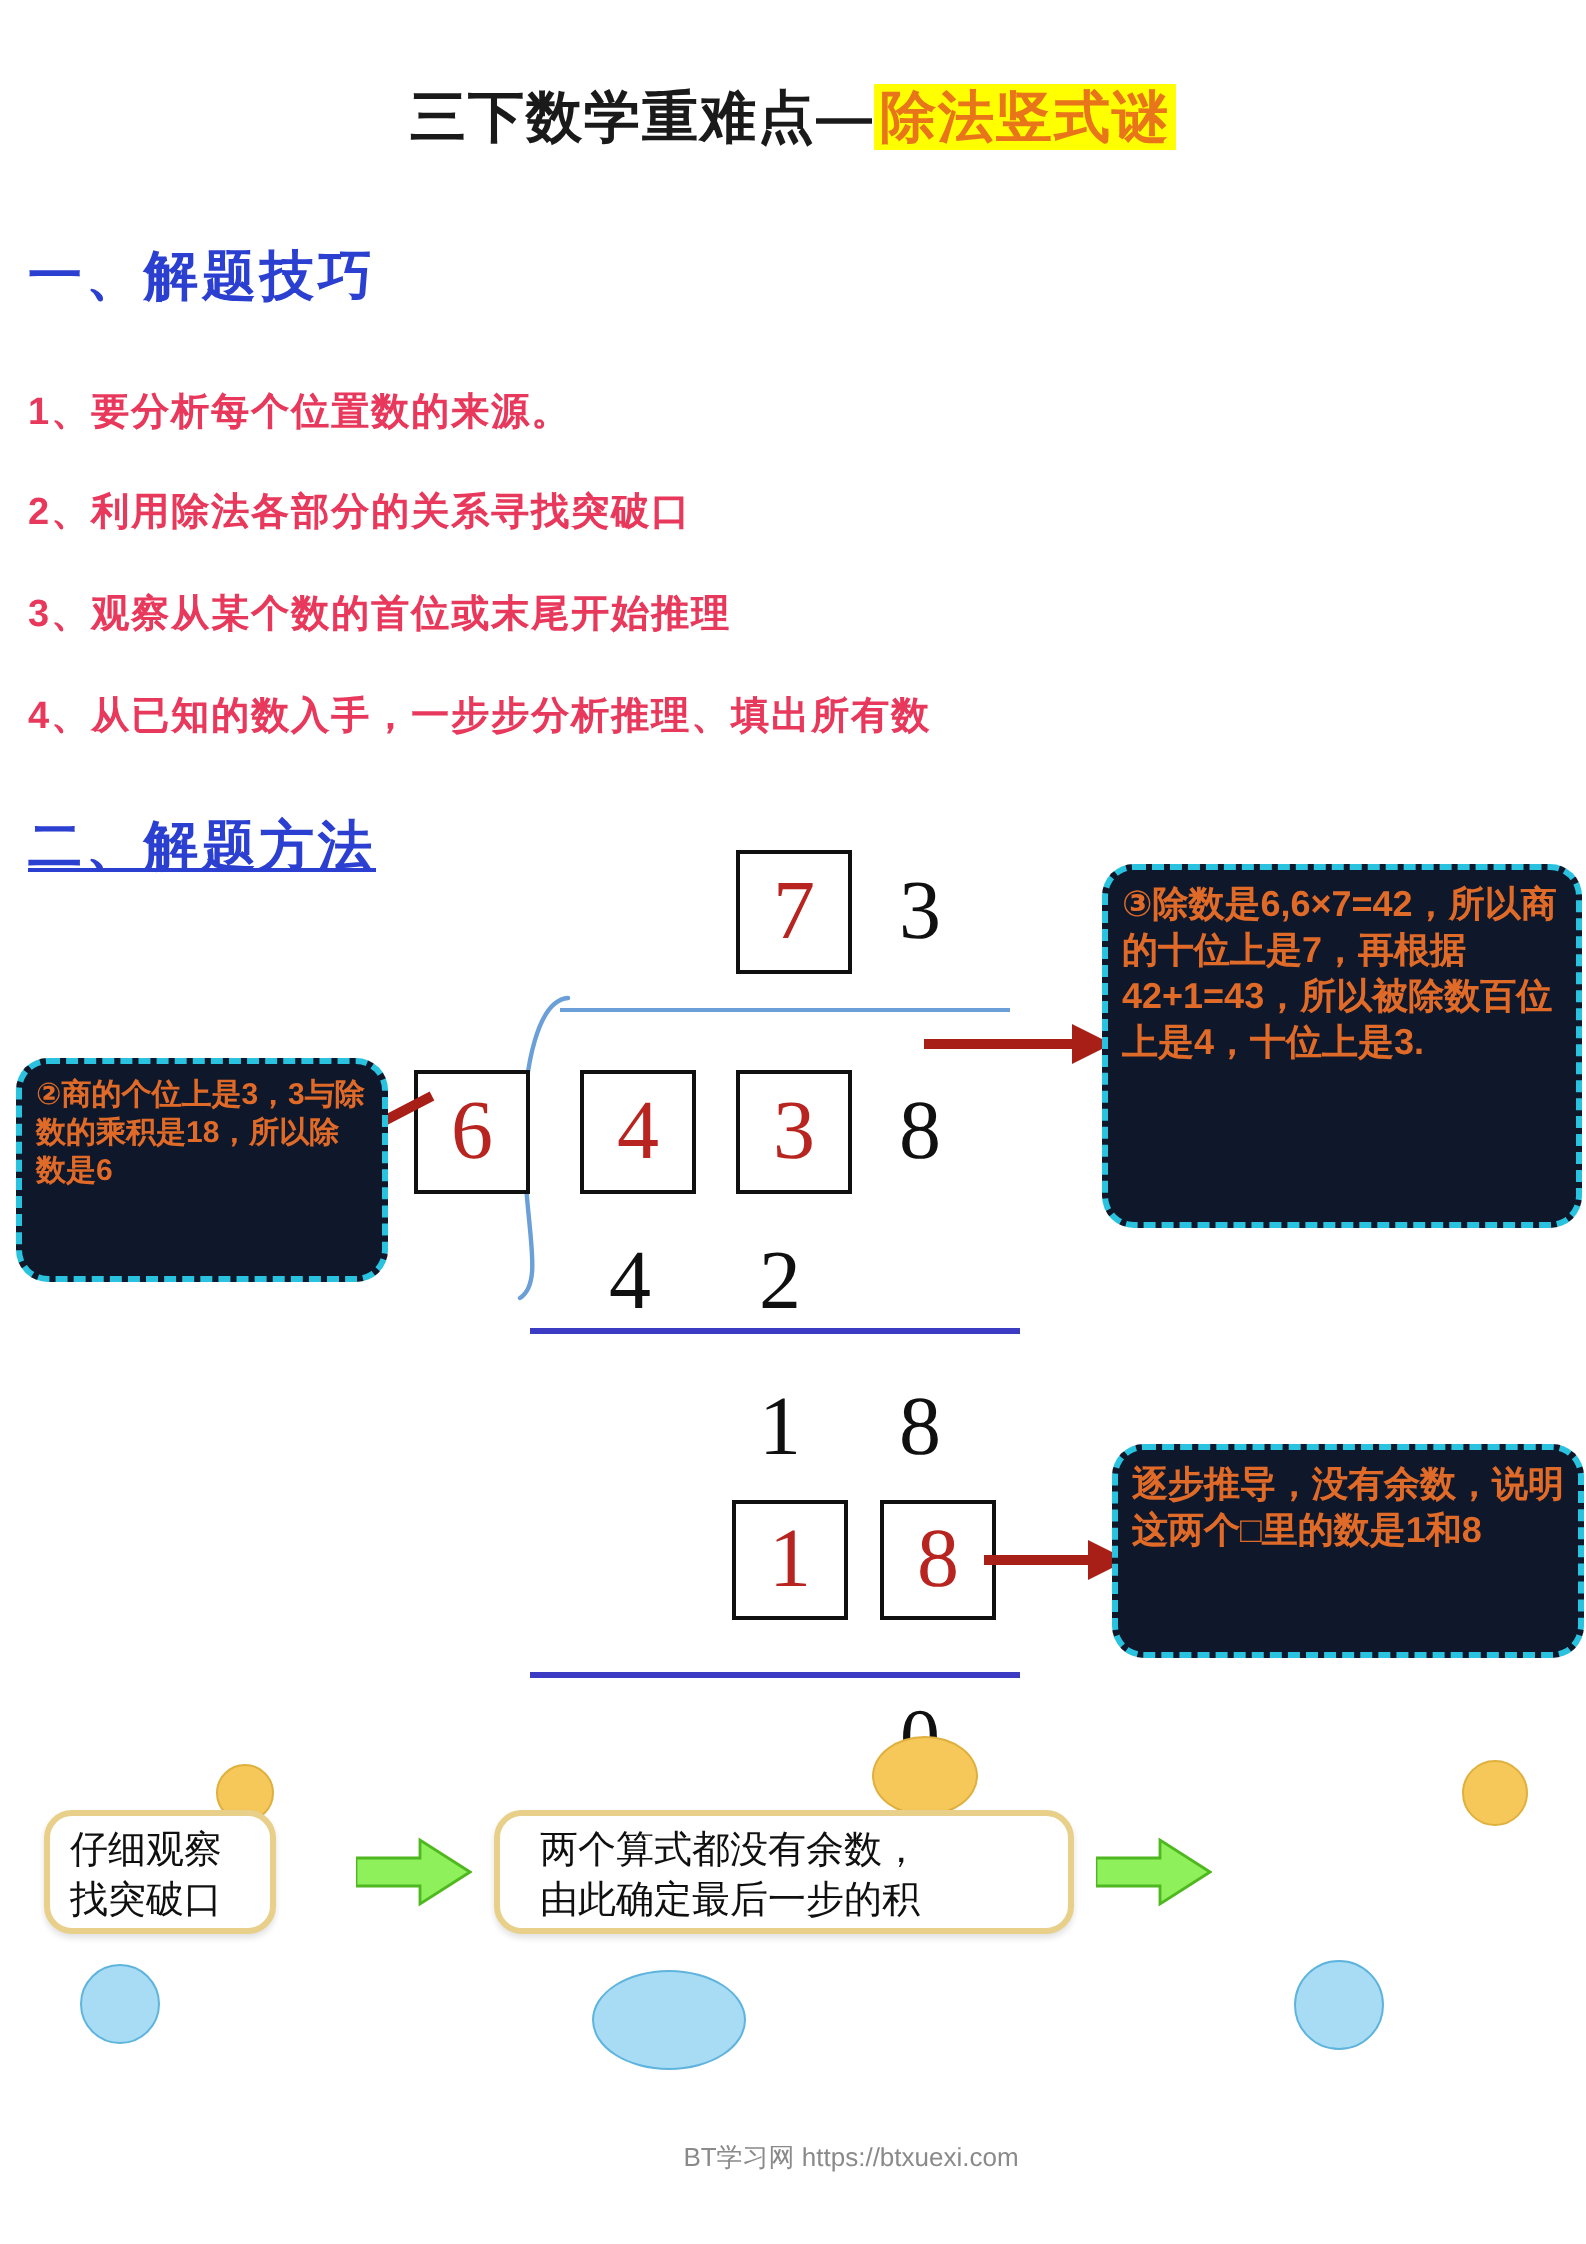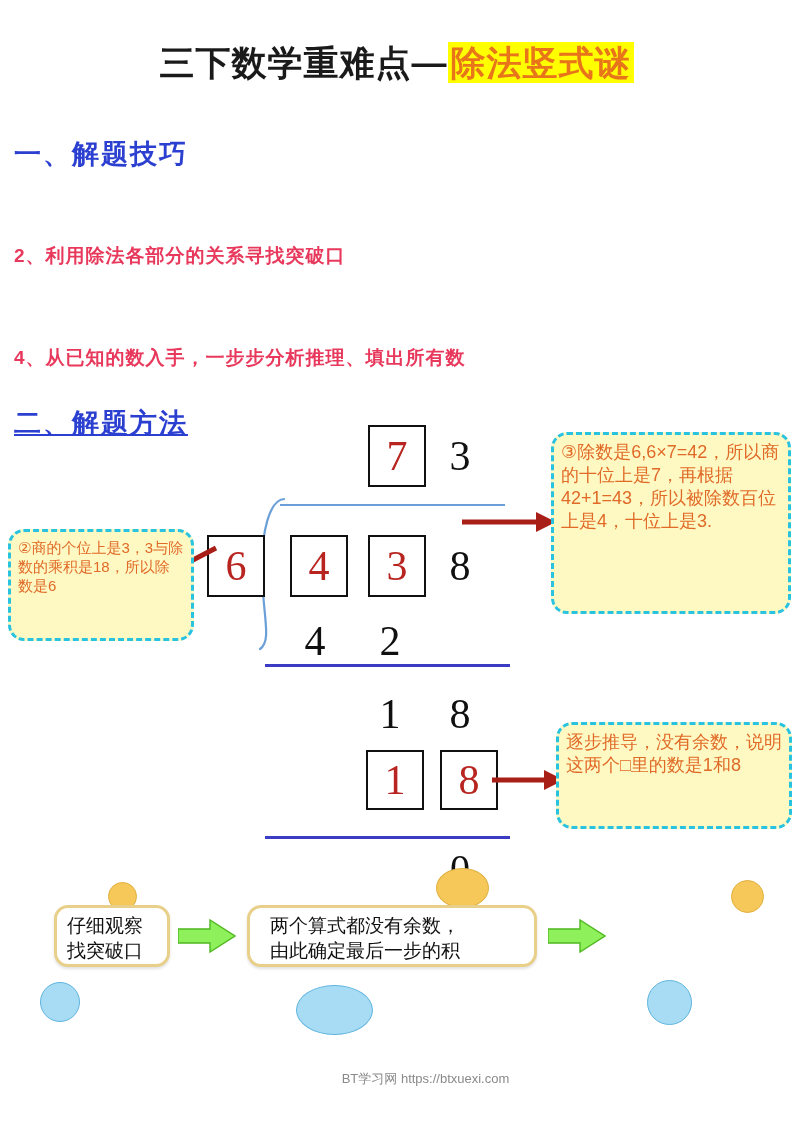--- a/index.html
+++ b/index.html
@@ -9,63 +9,63 @@
     font-family:"Liberation Sans","DejaVu Sans",sans-serif;
     position:relative;
     overflow:hidden;
   }
   .page{position:relative;width:793px;height:1122px;}
 
   
   #title-bar{
     position:absolute;left:0;top:40px;width:793px;
     text-align:center;
-    font-size:35px;font-weight:bold;color:#1a1a1a;
+    font-size:28px;font-weight:bold;color:#1a1a1a;
     letter-spacing:1px;
     white-space:nowrap;
   }
   #title-bar .hl{
     color:#e8751a;
     background:#ffff00;
     padding:1px 3px;
   }
 
   
   .section-head{
     position:absolute;
     font-size:27px;font-weight:bold;
     color:#2b3fd0;
     letter-spacing:2px;
     white-space:nowrap;
   }
-  #section-1{left:14px;top:136px;}
+  #section-1{left:14px;top:120px;}
   #section-2{left:14px;top:405px;text-decoration:underline;}
 
   
   .tip-line{
     position:absolute;left:14px;
     font-size:19px;font-weight:bold;
     color:#e8395c;
     letter-spacing:1px;
     white-space:nowrap;
   }
   #tip-0{top:193px;}
   #tip-1{top:243px;}
   #tip-2{top:294px;}
   #tip-3{top:345px;}
 
   
   .callout{
     position:absolute;
     border:3px dashed #29c3e0;
     border-radius:16px;
-    background:#fef9c3;
+    background:#0f172a;
     color:#e06a28;
     font-size:18px;
-    font-weight:normal;
+    font-weight:bold;
     line-height:1.28;
     letter-spacing:0px;
     box-sizing:border-box;
     padding:6px 7px;
   }
   #callout-2{left:8px;top:529px;width:186px;height:112px;font-size:15px;}
   #callout-3{left:551px;top:432px;width:240px;height:182px;}
   #callout-1{left:556px;top:722px;width:236px;height:107px;}
 
   
@@ -132,21 +132,21 @@
     border-radius:14px;
     background:#ffffff;
     color:#101010;
     font-size:19px;
     line-height:1.3;
     box-sizing:border-box;
     padding:6px 10px;
     white-space:pre-line;
     box-shadow:0 2px 3px rgba(0,0,0,0.12);
   }
-  #flow-box-0{left:22px;top:905px;width:116px;height:62px;margin-left:32px;}
+  #flow-box-0{left:22px;top:905px;width:116px;height:62px;}
   #flow-box-1{left:247px;top:905px;width:290px;height:62px;padding-left:20px;}
   #flow-box-2{left:610px;top:905px;width:168px;height:62px;}
 
   .deco-circle{position:absolute;border-radius:50%;}
   .deco-yellow{background:#f6c85a;border:1px solid #e0b03e;}
   .deco-blue{background:#a8dcf5;border:1.5px solid #5fb4dd;}
   #deco-y-0{left:108px;top:882px;width:27px;height:27px;}
   #deco-y-1{left:436px;top:868px;width:51px;height:38px;}
   #deco-y-2{left:731px;top:880px;width:31px;height:31px;}
   #deco-b-0{left:40px;top:982px;width:38px;height:38px;}
@@ -166,21 +166,23 @@
 </style>
 </head>
 <body>
 
 <div class="page">
 
   <div id="title-bar"><span>三下数学重难点—</span><span class="hl">除法竖式谜</span></div>
 
   <div id="section-1" class="section-head">一、解题技巧</div>
 
+  <div id="tip-0" class="tip-line">1、要分析每个位置数的来源。</div>
   <div id="tip-1" class="tip-line">2、利用除法各部分的关系寻找突破口</div>
+  <div id="tip-2" class="tip-line">3、观察从某个数的首位或末尾开始推理</div>
   <div id="tip-3" class="tip-line">4、从已知的数入手，一步步分析推理、填出所有数</div>
 
   <div id="section-2" class="section-head">二、解题方法</div>
 
   <svg id="division-bracket" viewBox="0 0 30 156" xmlns="http://www.w3.org/2000/svg">
     <path d="M26 3 C12 4 3 34 4 78 C5 120 14 145 2 153" fill="none" stroke="#6a9fd8" stroke-width="2.2" stroke-linecap="round"></path>
   </svg>
   <div id="division-topbar"></div>
 
   <div id="quot-box-7" class="digit-box">7</div>

